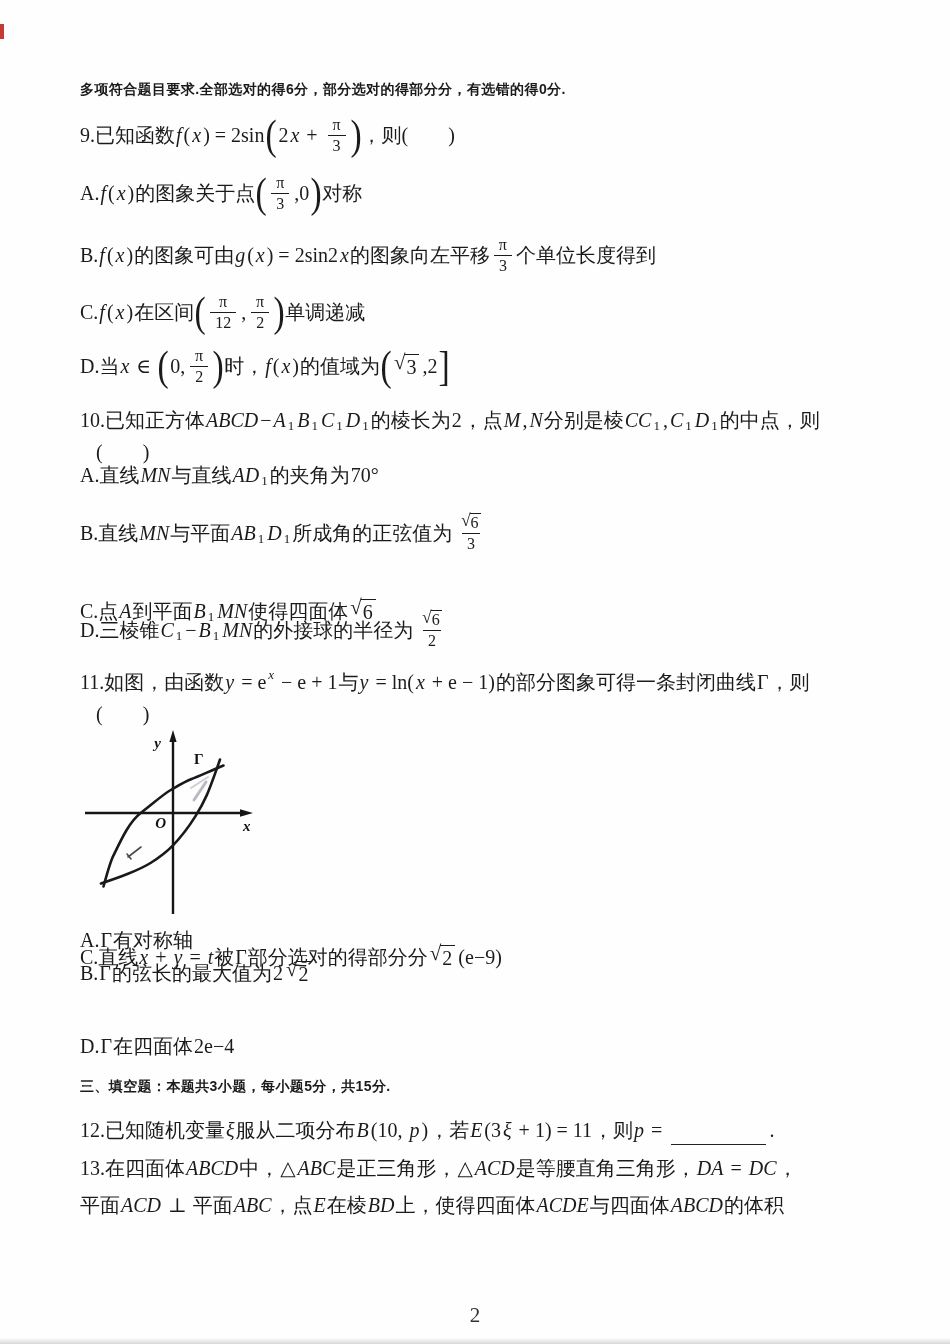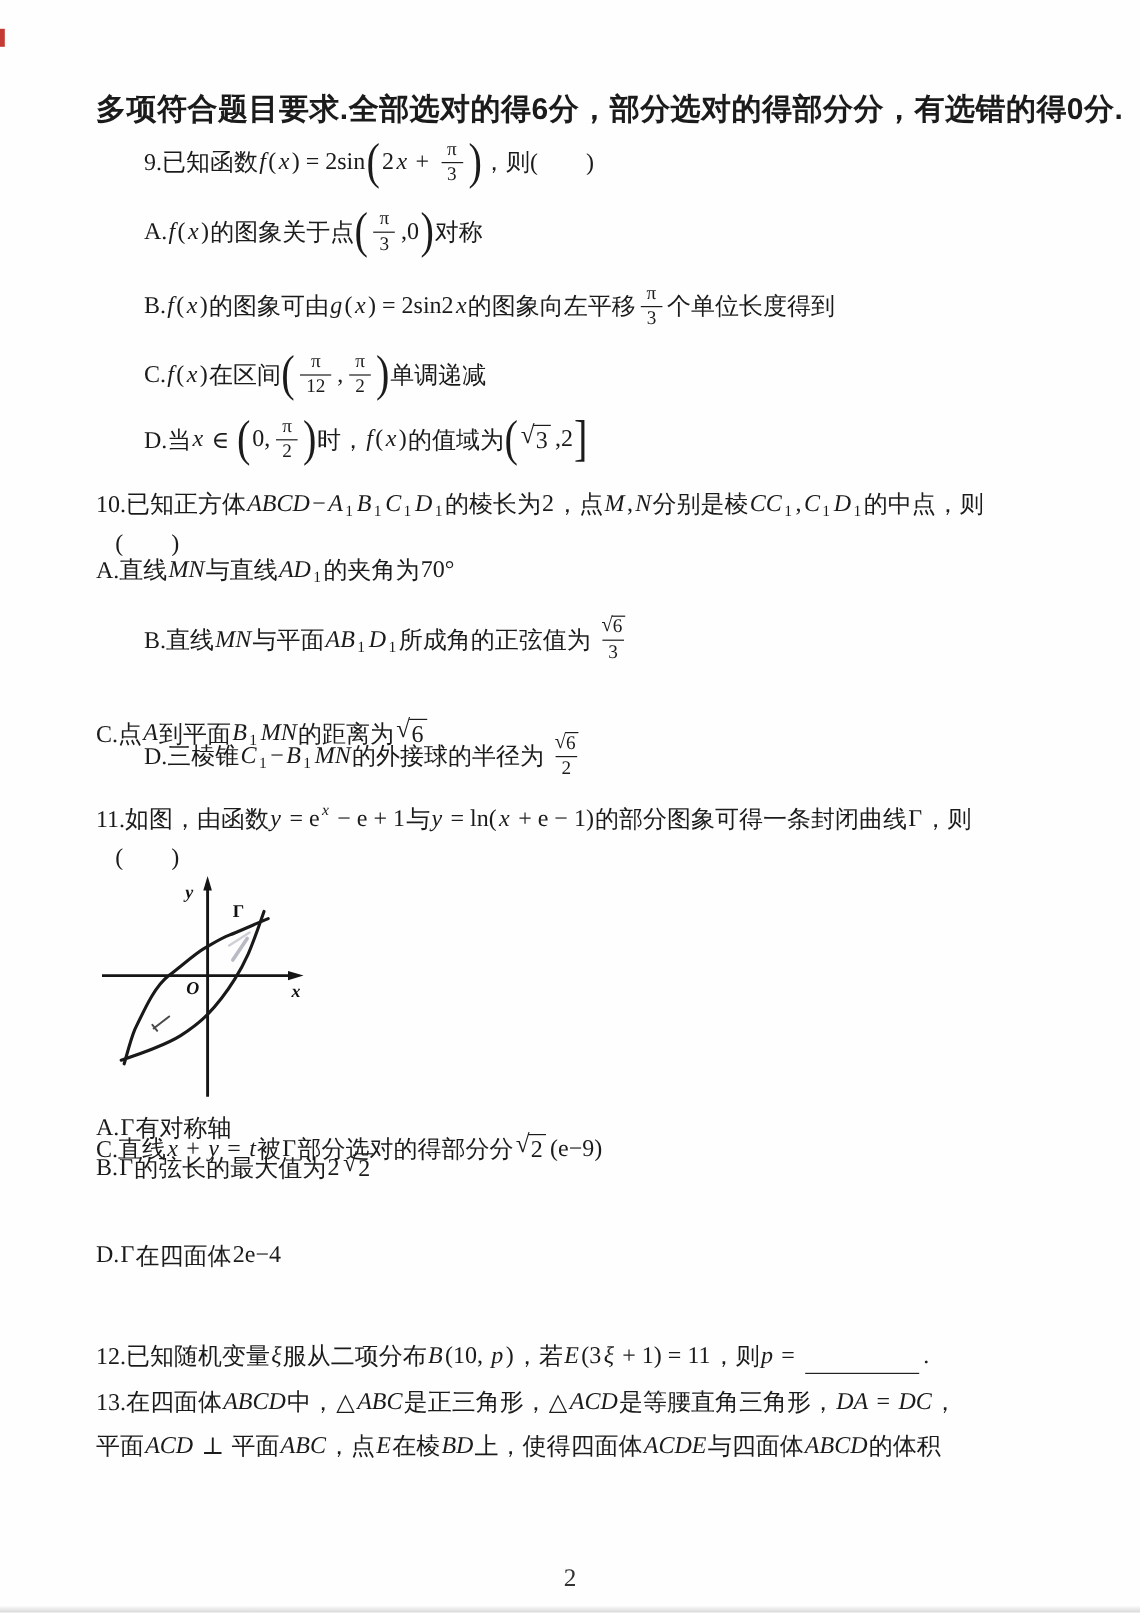--- a/index.html
+++ b/index.html
@@ -1,22 +1,22 @@
 <!DOCTYPE html>
 <html><head>
 <meta charset="utf-8">
 <style>
   html,body{margin:0;padding:0;background:#ffffff;}
   .page{position:relative;width:950px;height:1344px;background:#fefefe;overflow:hidden;
         font-family:"Liberation Serif","DejaVu Serif",serif;color:#1b1b1b;}
   .line{position:absolute;left:80px;height:34px;display:flex;align-items:center;
         white-space:pre;font-size:20px;}
-  .tall{height:56px;margin-left:40px;}
+  .tall{height:56px;}
   .bold{font-weight:bold;font-family:"Liberation Sans","DejaVu Sans",sans-serif;
-        font-size:25px;letter-spacing:0.4px;}
+        font-size:14px;letter-spacing:0.4px;}
   .cn{}
   .rm{margin:0 1px;}
   .it{font-style:italic;margin:0 1px;}
   .sup{position:relative;top:-7px;font-size:13px;margin:0 1px 0 1px;}
   .sub{position:relative;top:6px;font-size:13px;margin:0 2px 0 1px;}
   .bigp{font-size:42px;font-weight:400;line-height:1;transform:scaleX(0.8);margin:0 -1px;}
   .frac{display:inline-flex;flex-direction:column;align-items:center;font-size:16px;
         line-height:1.1;margin:0 4px;}
   .fn{display:inline-flex;justify-content:center;padding:0 3px 1px;}
   .fd{border-top:1.7px solid #1b1b1b;padding:1px 5px 0;}
@@ -49,21 +49,21 @@
   <div class="line tall" style="top:107px"><span class="cn">9.已知函数</span><span class="it">f</span><span class="rm">(</span><span class="it">x</span><span class="rm">) = 2sin</span><span class="bigp">(</span><span class="rm">2</span><span class="it">x</span><span class="rm"> + </span><span class="frac"><span class="fn">π</span><span class="fd">3</span></span><span class="bigp">)</span><span class="cn">，则(　　)</span></div>
   <div class="line tall" style="top:165px"><span class="cn">A.</span><span class="it">f</span><span class="rm">(</span><span class="it">x</span><span class="rm">)</span><span class="cn">的图象关于点</span><span class="bigp">(</span><span class="frac"><span class="fn">π</span><span class="fd">3</span></span><span class="rm">,0</span><span class="bigp">)</span><span class="cn">对称</span></div>
   <div class="line tall" style="top:227px"><span class="cn">B.</span><span class="it">f</span><span class="rm">(</span><span class="it">x</span><span class="rm">)</span><span class="cn">的图象可由</span><span class="it">g</span><span class="rm">(</span><span class="it">x</span><span class="rm">) = 2sin2</span><span class="it">x</span><span class="cn">的图象向左平移</span><span class="frac"><span class="fn">π</span><span class="fd">3</span></span><span class="cn">个单位长度得到</span></div>
   <div class="line tall" style="top:284px"><span class="cn">C.</span><span class="it">f</span><span class="rm">(</span><span class="it">x</span><span class="rm">)</span><span class="cn">在区间</span><span class="bigp">(</span><span class="frac"><span class="fn">π</span><span class="fd">12</span></span><span class="rm">,</span><span class="frac"><span class="fn">π</span><span class="fd">2</span></span><span class="bigp">)</span><span class="cn">单调递减</span></div>
   <div class="line tall" style="top:338px"><span class="cn">D.当</span><span class="it">x</span><span class="rm"> ∈ </span><span class="bigp">(</span><span class="rm">0,</span><span class="frac"><span class="fn">π</span><span class="fd">2</span></span><span class="bigp">)</span><span class="cn">时，</span><span class="it">f</span><span class="rm">(</span><span class="it">x</span><span class="rm">)</span><span class="cn">的值域为</span><span class="bigp">(</span><span class="sqrt"><span class="rdx">√</span><span class="bar">3</span></span><span class="rm">,2</span><span class="bigp">]</span></div>
 
   <div class="line" style="top:403px"><span class="cn">10.已知正方体</span><span class="it">ABCD</span><span class="rm">−</span><span class="it">A</span><span class="sub rm">1</span><span class="it">B</span><span class="sub rm">1</span><span class="it">C</span><span class="sub rm">1</span><span class="it">D</span><span class="sub rm">1</span><span class="cn">的棱长为</span><span class="rm">2</span><span class="cn">，点</span><span class="it">M</span><span class="rm">,</span><span class="it">N</span><span class="cn">分别是棱</span><span class="it">CC</span><span class="sub rm">1</span><span class="rm">,</span><span class="it">C</span><span class="sub rm">1</span><span class="it">D</span><span class="sub rm">1</span><span class="cn">的中点，则</span></div>
   <div class="line" style="top:435px;left:96px"><span class="cn">(　　)</span></div>
   <div class="line" style="top:458px"><span class="cn">A.直线</span><span class="it">MN</span><span class="cn">与直线</span><span class="it">AD</span><span class="sub rm">1</span><span class="cn">的夹角为</span><span class="rm">70°</span></div>
   <div class="line tall" style="top:505px"><span class="cn">B.直线</span><span class="it">MN</span><span class="cn">与平面</span><span class="it">AB</span><span class="sub rm">1</span><span class="it">D</span><span class="sub rm">1</span><span class="cn">所成角的正弦值为</span><span class="frac"><span class="fn"><span class="sqrt"><span class="rdx">√</span><span class="bar">6</span></span></span><span class="fd">3</span></span></div>
-  <div class="line" style="top:594px"><span class="cn">C.点</span><span class="it">A</span><span class="cn">到平面</span><span class="it">B</span><span class="sub rm">1</span><span class="it">MN</span><span class="cn">的距离为</span><span class="sqrt"><span class="rdx">√</span><span class="bar">6</span></span></div>
+  <div class="line" style="top:594px"><span class="cn">C.点</span><span class="it">A</span><span class="cn">到平面</span><span class="it">B</span><span class="sub rm">1</span><span class="it">MN</span><span class="cn">使得四面体</span><span class="sqrt"><span class="rdx">√</span><span class="bar">6</span></span></div>
   <div class="line tall" style="top:602px"><span class="cn">D.三棱锥</span><span class="it">C</span><span class="sub rm">1</span><span class="rm">−</span><span class="it">B</span><span class="sub rm">1</span><span class="it">MN</span><span class="cn">的外接球的半径为</span><span class="frac"><span class="fn"><span class="sqrt"><span class="rdx">√</span><span class="bar">6</span></span></span><span class="fd">2</span></span></div>
 
   <div class="line" style="top:665px"><span class="cn">11.如图，由函数</span><span class="it">y</span><span class="rm"> = e</span><span class="sup it">x</span><span class="rm"> − e + 1</span><span class="cn">与</span><span class="it">y</span><span class="rm"> = ln(</span><span class="it">x</span><span class="rm"> + e − 1)</span><span class="cn">的部分图象可得一条封闭曲线</span><span class="rm">Γ</span><span class="cn">，则</span></div>
   <div class="line" style="top:697px;left:96px"><span class="cn">(　　)</span></div>
 
   <svg class="figure" viewBox="0 0 200 200">
 
     <line x1="12" y1="95" x2="170" y2="95" stroke="#151515" stroke-width="2.4"></line>
     <polygon points="180,95 167,91.2 167,98.8" fill="#151515"></polygon>
     <line x1="100" y1="196" x2="100" y2="22" stroke="#151515" stroke-width="2.4"></line>
@@ -90,20 +90,21 @@
     <text x="170" y="113" class="svg-lab">x</text>
     <text x="93" y="110" text-anchor="end" class="svg-lab">O</text>
     <text x="121" y="46" class="svg-gamma">Γ</text>
   </svg>
 
   <div class="line" style="top:923px"><span class="cn">A.</span><span class="rm">Γ</span><span class="cn">有对称轴</span></div>
   <div class="line" style="top:956px"><span class="cn">B.</span><span class="rm">Γ</span><span class="cn">的弦长的最大值为</span><span class="rm">2</span><span class="sqrt"><span class="rdx">√</span><span class="bar">2</span></span></div>
   <div class="line" style="top:940px"><span class="cn">C.直线</span><span class="it">x</span><span class="rm"> + </span><span class="it">y</span><span class="rm"> = </span><span class="it">t</span><span class="cn">被</span><span class="rm">Γ</span><span class="cn">部分选对的得部分分</span><span class="sqrt"><span class="rdx">√</span><span class="bar">2</span></span><span class="rm">(e−9)</span></div>
   <div class="line" style="top:1029px"><span class="cn">D.</span><span class="rm">Γ</span><span class="cn">在四面体</span><span class="rm">2e−4</span></div>
 
+  <div class="line bold" style="top:1070px">三、填空题：本题共3小题，每小题5分，共15分.</div>
 
   <div class="line" style="top:1113px"><span class="cn">12.已知随机变量</span><span class="it">ξ</span><span class="cn">服从二项分布</span><span class="it">B</span><span class="rm">(10, </span><span class="it">p</span><span class="rm">)</span><span class="cn">，若</span><span class="it">E</span><span class="rm">(3</span><span class="it">ξ</span><span class="rm"> + 1) = 11</span><span class="cn">，则</span><span class="it">p</span><span class="rm"> = </span><span class="blank"></span><span class="cn">.</span></div>
   <div class="line" style="top:1151px"><span class="cn">13.在四面体</span><span class="it">ABCD</span><span class="cn">中，</span><span class="rm">△</span><span class="it">ABC</span><span class="cn">是正三角形，</span><span class="rm">△</span><span class="it">ACD</span><span class="cn">是等腰直角三角形，</span><span class="it">DA</span><span class="rm"> = </span><span class="it">DC</span><span class="cn">，</span></div>
   <div class="line" style="top:1188px"><span class="cn">平面</span><span class="it">ACD</span><span class="rm"> ⊥ </span><span class="cn">平面</span><span class="it">ABC</span><span class="cn">，点</span><span class="it">E</span><span class="cn">在棱</span><span class="it">BD</span><span class="cn">上，使得四面体</span><span class="it">ACDE</span><span class="cn">与四面体</span><span class="it">ABCD</span><span class="cn">的体积</span></div>
 
   <div class="pagenum">2</div>
   <div class="bottom-edge"></div>
 </div>
 
 </body></html>

